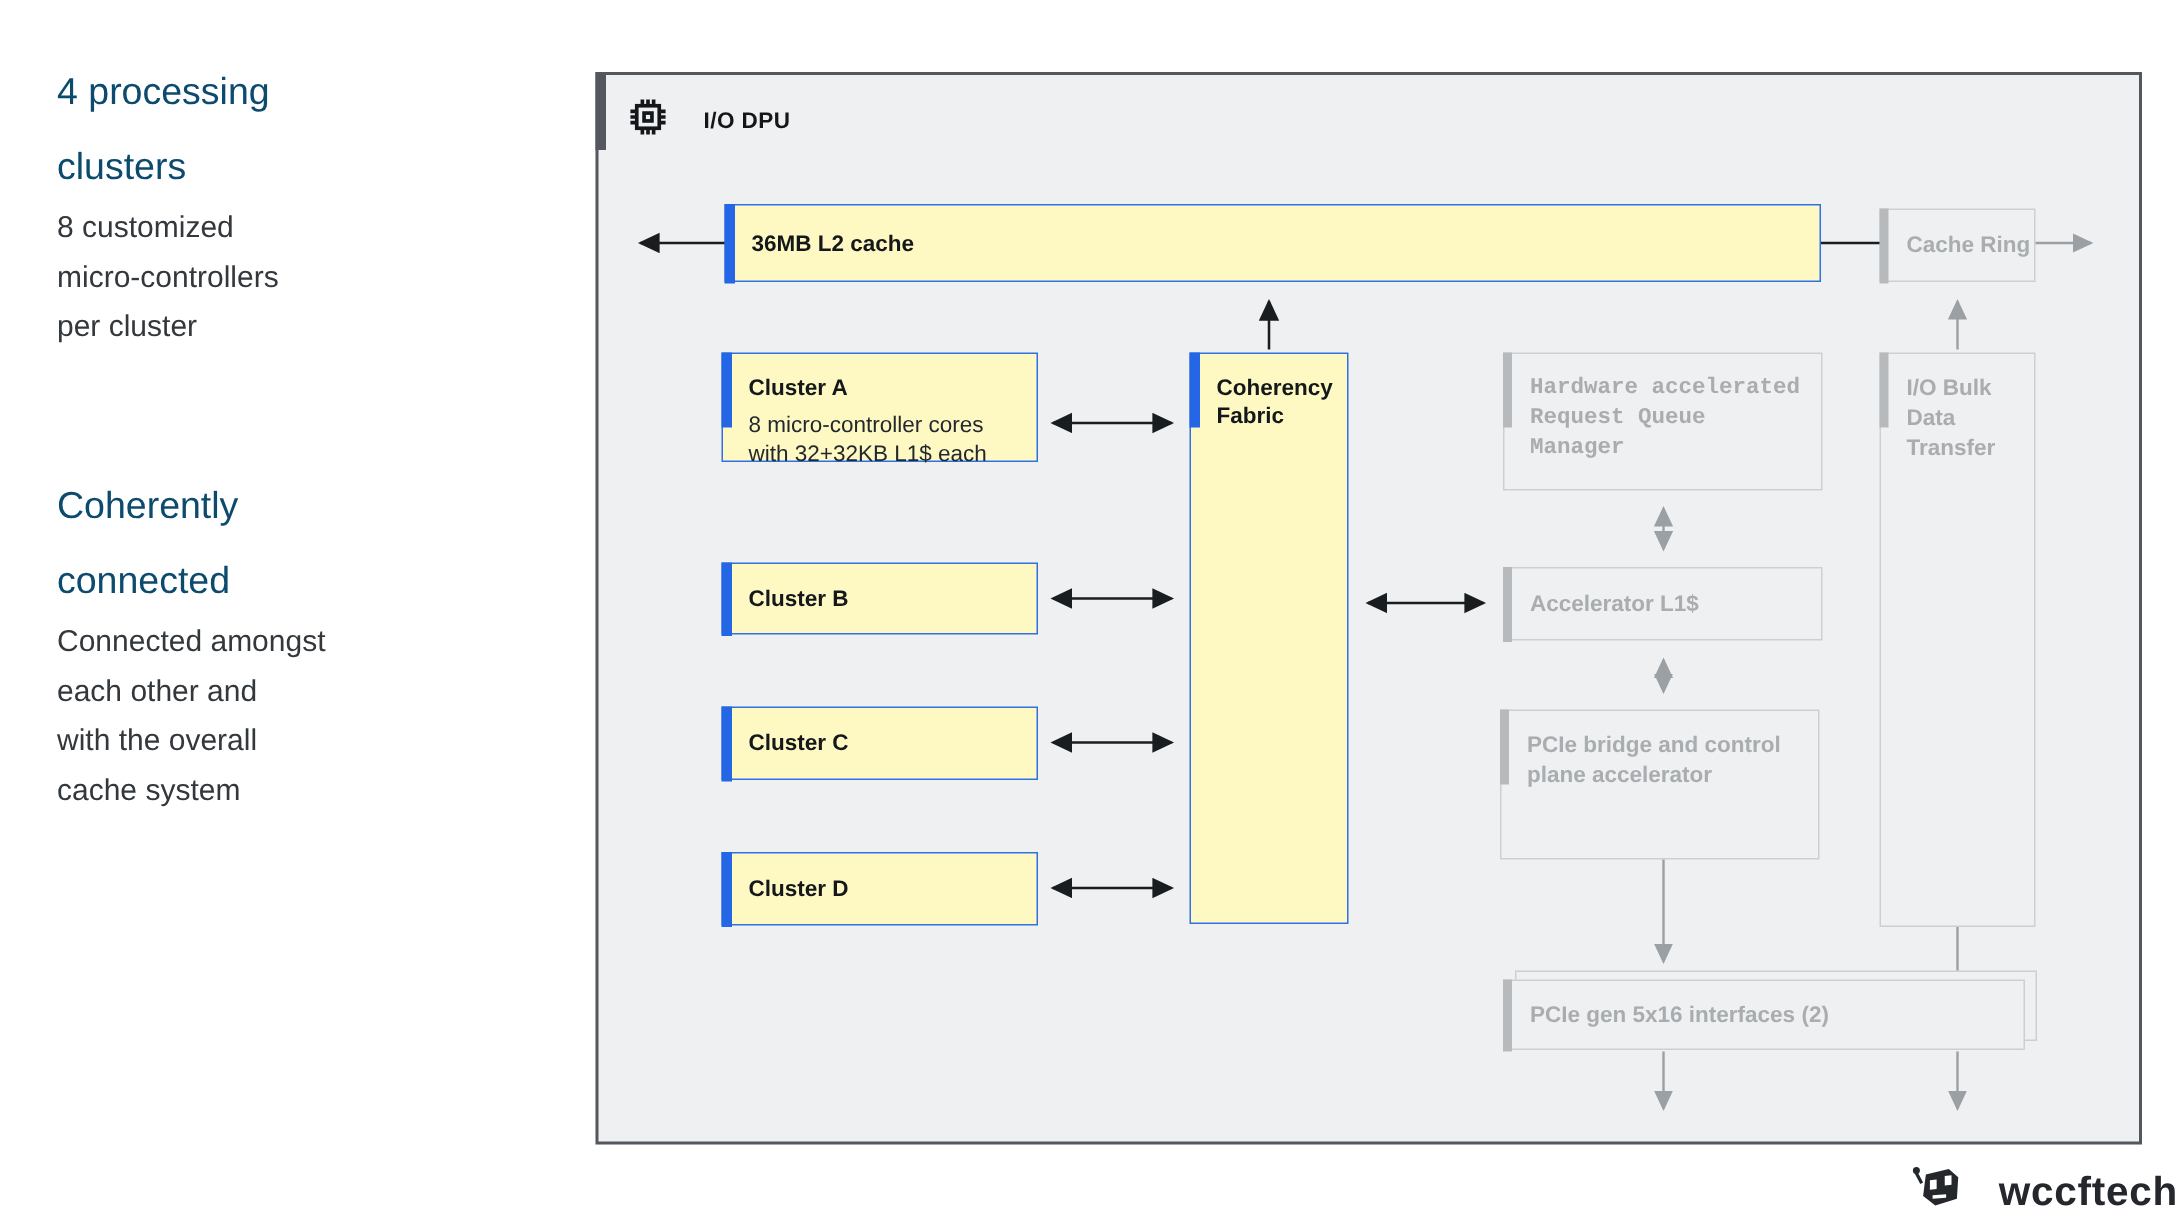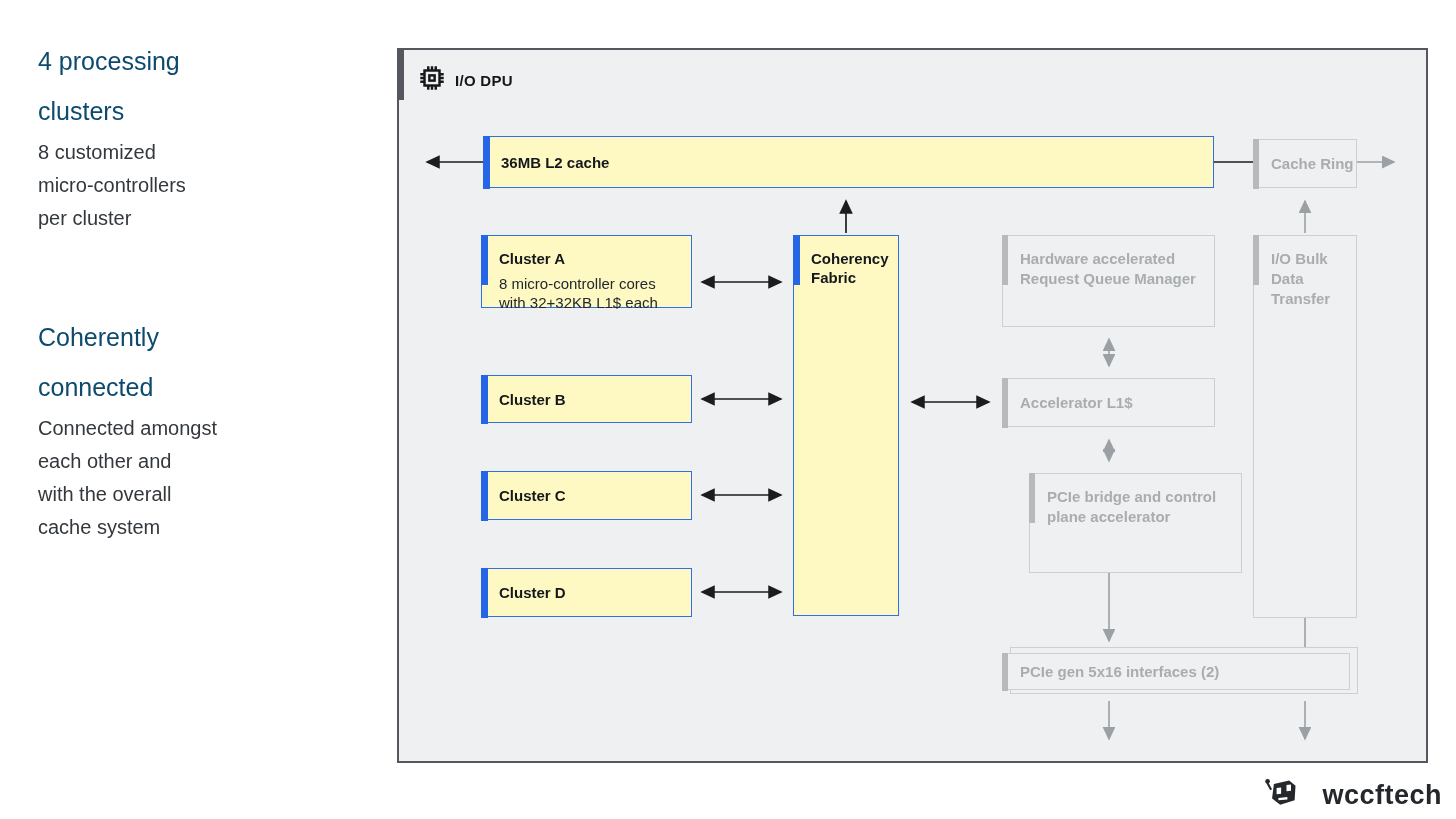--- a/index.html
+++ b/index.html
@@ -14,42 +14,42 @@
                   font-size:25px; line-height:50px; font-weight:400; }
   .side-body    { position:absolute; left:38px; width:330px; color:#33383d;
                   font-size:20px; line-height:33px; font-weight:400; }
 
   
   #panel { position:absolute; left:397px; top:48px; width:1031px; height:715px;
            background:#eef0f1; border:2px solid #54585e; }
   #panel-accent { position:absolute; left:-2px; top:-2px; width:7px; height:52px;
                   background:#54585e; }
 
-  .pnl-header { position:absolute; left:18px; top:13px; display:flex; align-items:center; gap:8px; }
+  .pnl-header { position:absolute; left:18px; top:13px; display:flex; align-items:center; gap:22px; }
   .pnl-title  { font-size:15px; font-weight:700; color:#14171a; letter-spacing:.3px; }
 
   .blk { position:absolute; background:#fef9c3; border:1.5px solid #2f6fe8; }
   .blk .accent { position:absolute; left:-1.5px; top:-1.5px; width:7px; background:#2466e6; }
   .accent.full { height:calc(100% + 3px); }
   .accent.part { height:50px; }
 
   .blk-dim { position:absolute; background:#eef0f1; border:1.5px solid #cdd0d2; }
   .blk-dim .accent { position:absolute; left:-1.5px; top:-1.5px; width:6px; background:#b7babc; }
 
   .blk-title { font-size:15px; font-weight:700; color:#15181b; line-height:19px; }
   .blk-desc  { font-size:15px; font-weight:400; color:#23282c; line-height:18.5px; margin-top:7px; }
   .dim-text  { font-size:15px; font-weight:700; color:#a9adb0; line-height:20px; }
 
   .pad { padding:13px 12px 0 17px; }
   .vcenter { display:flex; align-items:center; padding-left:17px; }
 
   #arrows { position:absolute; left:0; top:0; width:1031px; height:715px; pointer-events:none; }
 
   
-  #footer-logo { position:absolute; right:14px; bottom:4px; display:flex; align-items:center; gap:20px; }
+  #footer-logo { position:absolute; right:4px; bottom:4px; display:flex; align-items:center; gap:20px; }
   #logo-text { font-size:27px; font-weight:700; color:#24282d; letter-spacing:.5px; text-transform:lowercase; }
 </style>
 </head>
 <body>
 
 <div id="stage">
 
   <div class="side-heading pre" style="top:36px">4 processing
 clusters</div>
   <div class="side-body pre" style="top:136px">8 customized
@@ -118,46 +118,46 @@
     </div>
     <div class="blk vcenter" style="left:82px; top:421px; width:211px; height:49px;">
       <div class="accent full"></div>
       <span class="blk-title">Cluster C</span>
     </div>
     <div class="blk vcenter" style="left:82px; top:518px; width:211px; height:49px;">
       <div class="accent full"></div>
       <span class="blk-title">Cluster D</span>
     </div>
 
-    <div class="blk-dim pad" style="left:603px; top:185px; width:213px; height:92px;">
+    <div class="blk-dim pad" style="left:603px; top:185px; width:213px; height:92px;font-family:Liberation Mono, monospace;">
       <div class="accent part"></div>
       <span class="dim-text pre">Hardware accelerated
 Request Queue Manager</span>
     </div>
 
     <div class="blk-dim pad" style="left:854px; top:185px; width:104px; height:383px;">
       <div class="accent part"></div>
       <span class="dim-text pre">I/O Bulk
 Data
 Transfer</span>
     </div>
 
     <div class="blk-dim vcenter" style="left:603px; top:328px; width:213px; height:49px;">
       <div class="accent full"></div>
       <span class="dim-text">Accelerator L1$</span>
     </div>
 
-    <div class="blk-dim pad" style="left:630px; top:423px; width:213px; height:100px;">
+    <div class="blk-dim pad" style="left:601px; top:423px; width:213px; height:100px;">
       <div class="accent part"></div>
       <span class="dim-text pre">PCIe bridge and control
 plane accelerator</span>
     </div>
 
     <div class="blk-dim" style="left:611px; top:597px; width:348px; height:47px;"></div>
-    <div class="blk-dim vcenter" style="left:603px; top:603px; width:348px; height:37px;">
+    <div class="blk-dim vcenter" style="left:603px; top:603px; width:348px; height:47px;">
       <div class="accent full"></div>
       <span class="dim-text">PCIe gen 5x16 interfaces (2)</span>
     </div>
 
     <svg id="arrows" viewBox="0 0 1031 715">
       <defs>
         <marker id="ab" markerWidth="9" markerHeight="9" refX="7.5" refY="4" orient="auto-start-reverse">
           <path d="M0,0 L8.5,4 L0,8 z" fill="#1a1d20"></path>
         </marker>
         <marker id="ag" markerWidth="9" markerHeight="9" refX="7.5" refY="4" orient="auto-start-reverse">

